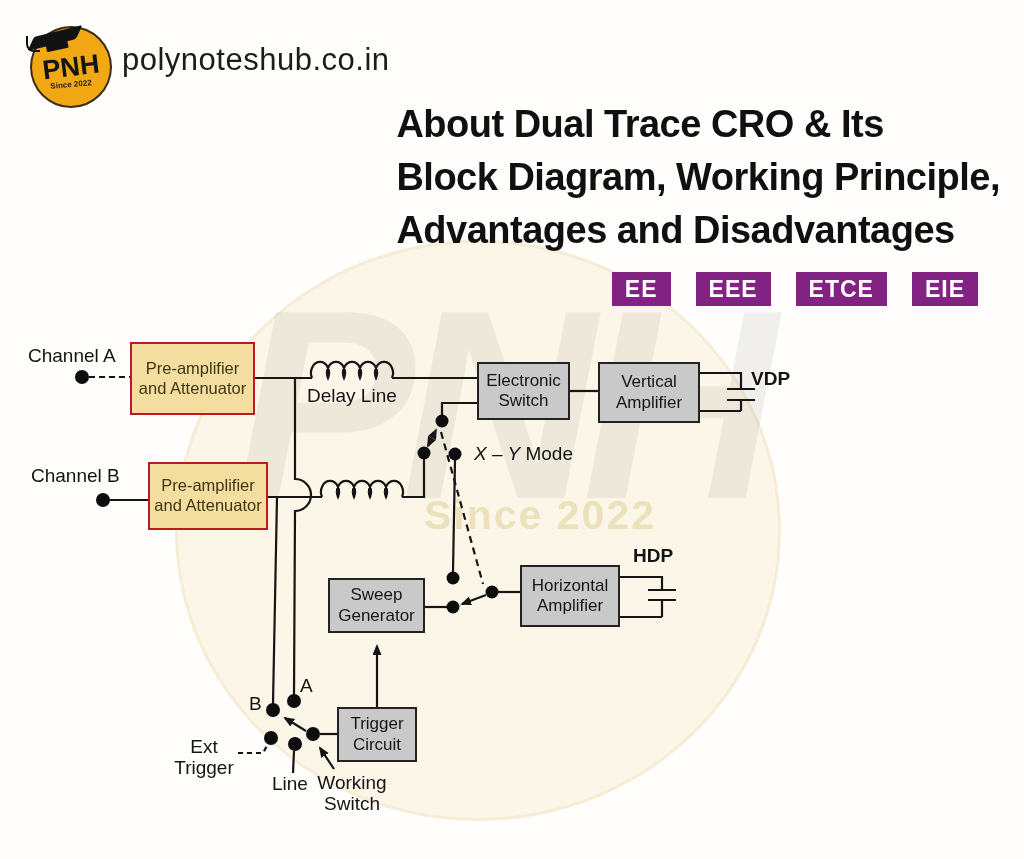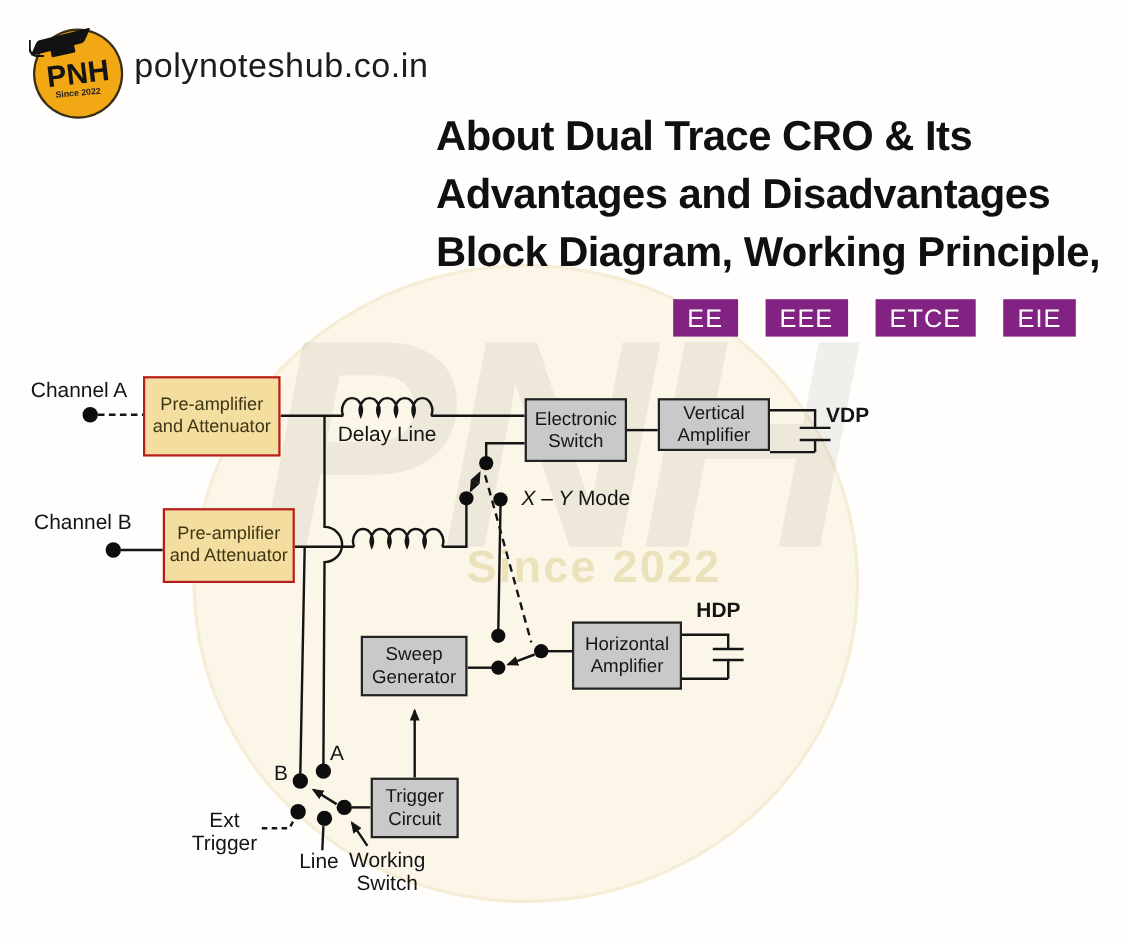--- a/index.html
+++ b/index.html
@@ -25,21 +25,21 @@
   .cap .board{position:absolute;left:6px;top:6px;width:50px;height:12px;background:#121212;
     border-radius:2px;transform:rotate(-14deg) skewX(-38deg);}
   .cap .base{position:absolute;left:22px;top:15px;width:22px;height:9px;background:#121212;
     transform:rotate(-12deg);border-radius:1px;}
   .cap .tassel{position:absolute;left:2px;top:10px;width:12px;height:14px;
     border-left:2px solid #121212;border-bottom:2px solid #121212;border-radius:0 0 0 8px;}
   .site{position:absolute;left:122px;top:42px;font-size:31px;color:#1c1c1c;z-index:3;letter-spacing:.5px;}
   .title{position:absolute;right:24px;top:98px;font-size:38px;line-height:53px;
     font-weight:bold;color:#101010;z-index:3;letter-spacing:-.5px;}
   .badges{position:absolute;right:46px;top:272px;display:flex;gap:25px;z-index:3;}
-  .badge{background:#822282;color:#fff;font-size:23px;font-weight:normal;letter-spacing:1px;
+  .badge{background:#822282;color:#fff;font-size:23px;font-weight:bold;letter-spacing:1px;
     padding:3px 13px;line-height:28px;text-align:right;}
   
   #wires{position:absolute;left:0;top:0;z-index:1;}
   .blk{position:absolute;display:flex;align-items:center;justify-content:center;text-align:center;
     z-index:2;font-size:17px;line-height:1.2;box-sizing:border-box;padding:1px 3px;}
   .blk.yellow{background:#f3dea0;border:2px solid #b91c1c;color:#3f3514;font-size:16.5px;}
   .blk.gray{background:#c9c9c9;border:2px solid #222;color:#151515;}
   .lbl{position:absolute;z-index:2;font-size:19px;color:#141414;line-height:1.1;}
   .lbl.bold{font-weight:bold;}
   .lbl.center{text-align:center;}
@@ -59,22 +59,22 @@
       <div class="base"></div>
       <div class="tassel"></div>
     </div>
     <div class="pnh">PNH</div>
     <div class="since">Since 2022</div>
   </div>
   <div class="site">polynoteshub.co.in</div>
 
   <div class="title">
     <div>About Dual Trace CRO &amp; Its</div>
+    <div>Block Diagram, Working Principle,</div>
     <div>Advantages and Disadvantages</div>
-    <div>Block Diagram, Working Principle,</div>
   </div>
 
   <div class="badges">
     <div class="badge">EE</div>
     <div class="badge">EEE</div>
     <div class="badge">ETCE</div>
     <div class="badge">EIE</div>
   </div>
 
   <svg id="wires" width="1024" height="859" viewBox="0 0 1024 859">
@@ -136,21 +136,21 @@
 
   <div class="blk yellow" style="left:130px;top:342px;width:125px;height:73px;">
     <span>Pre-amplifier and Attenuator</span>
   </div>
   <div class="blk yellow" style="left:148px;top:462px;width:120px;height:68px;">
     <span>Pre-amplifier and Attenuator</span>
   </div>
   <div class="blk gray" style="left:477px;top:362px;width:93px;height:58px;align-items:center;">
     <span>Electronic Switch</span>
   </div>
-  <div class="blk gray" style="left:598px;top:362px;width:102px;height:48px;justify-content:flex-end;">
+  <div class="blk gray" style="left:598px;top:362px;width:102px;height:61px;justify-content:flex-end;">
     <span>Vertical Amplifier</span>
   </div>
   <div class="blk gray" style="left:328px;top:578px;width:97px;height:55px;">
     <span>Sweep Generator</span>
   </div>
   <div class="blk gray" style="left:337px;top:707px;width:80px;height:55px;">
     <span>Trigger Circuit</span>
   </div>
   <div class="blk gray" style="left:520px;top:565px;width:100px;height:62px;">
     <span>Horizontal Amplifier</span>

